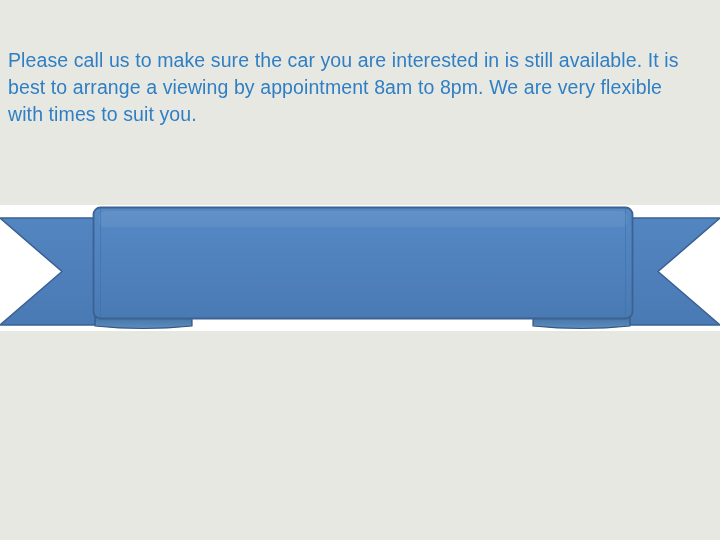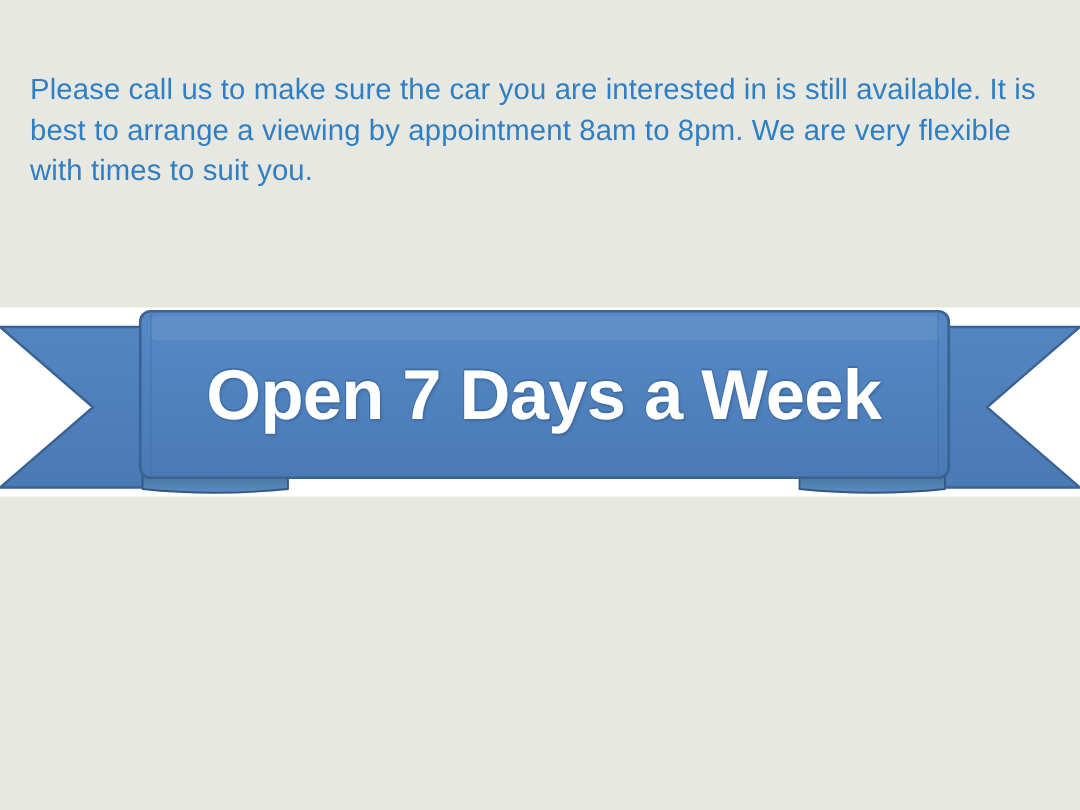--- a/index.html
+++ b/index.html
@@ -17,21 +17,21 @@
   #slide {
     position: relative;
     width: 720px;
     height: 540px;
     background: #e8e8e3;
   }
 
   
   #intro-paragraph {
     position: absolute;
-    left: 20px;
+    left: 8px;
     top: 47px;
     width: 690px;
     font-size: 19.5px;
     line-height: 27px;
     color: #2e7fc4;
     letter-spacing: 0.1px;
     white-space: pre-line;
   }
 
   
@@ -132,15 +132,14 @@
 
         <rect x="99" y="16" width="528" height="16" rx="6" ry="6" fill="#ffffff" opacity="0.07"></rect>
 
         <line x1="100.5" y1="14" x2="100.5" y2="122" stroke="#3f6fa6" stroke-width="1" opacity="0.55"></line>
 
         <line x1="625.5" y1="14" x2="625.5" y2="122" stroke="#3f6fa6" stroke-width="1" opacity="0.55"></line>
       </g>
     </svg>
   </div>
 
-  <div id="ribbon-title">Open 7 Days a Week</div>
 
 </div>
 
 </body></html>

